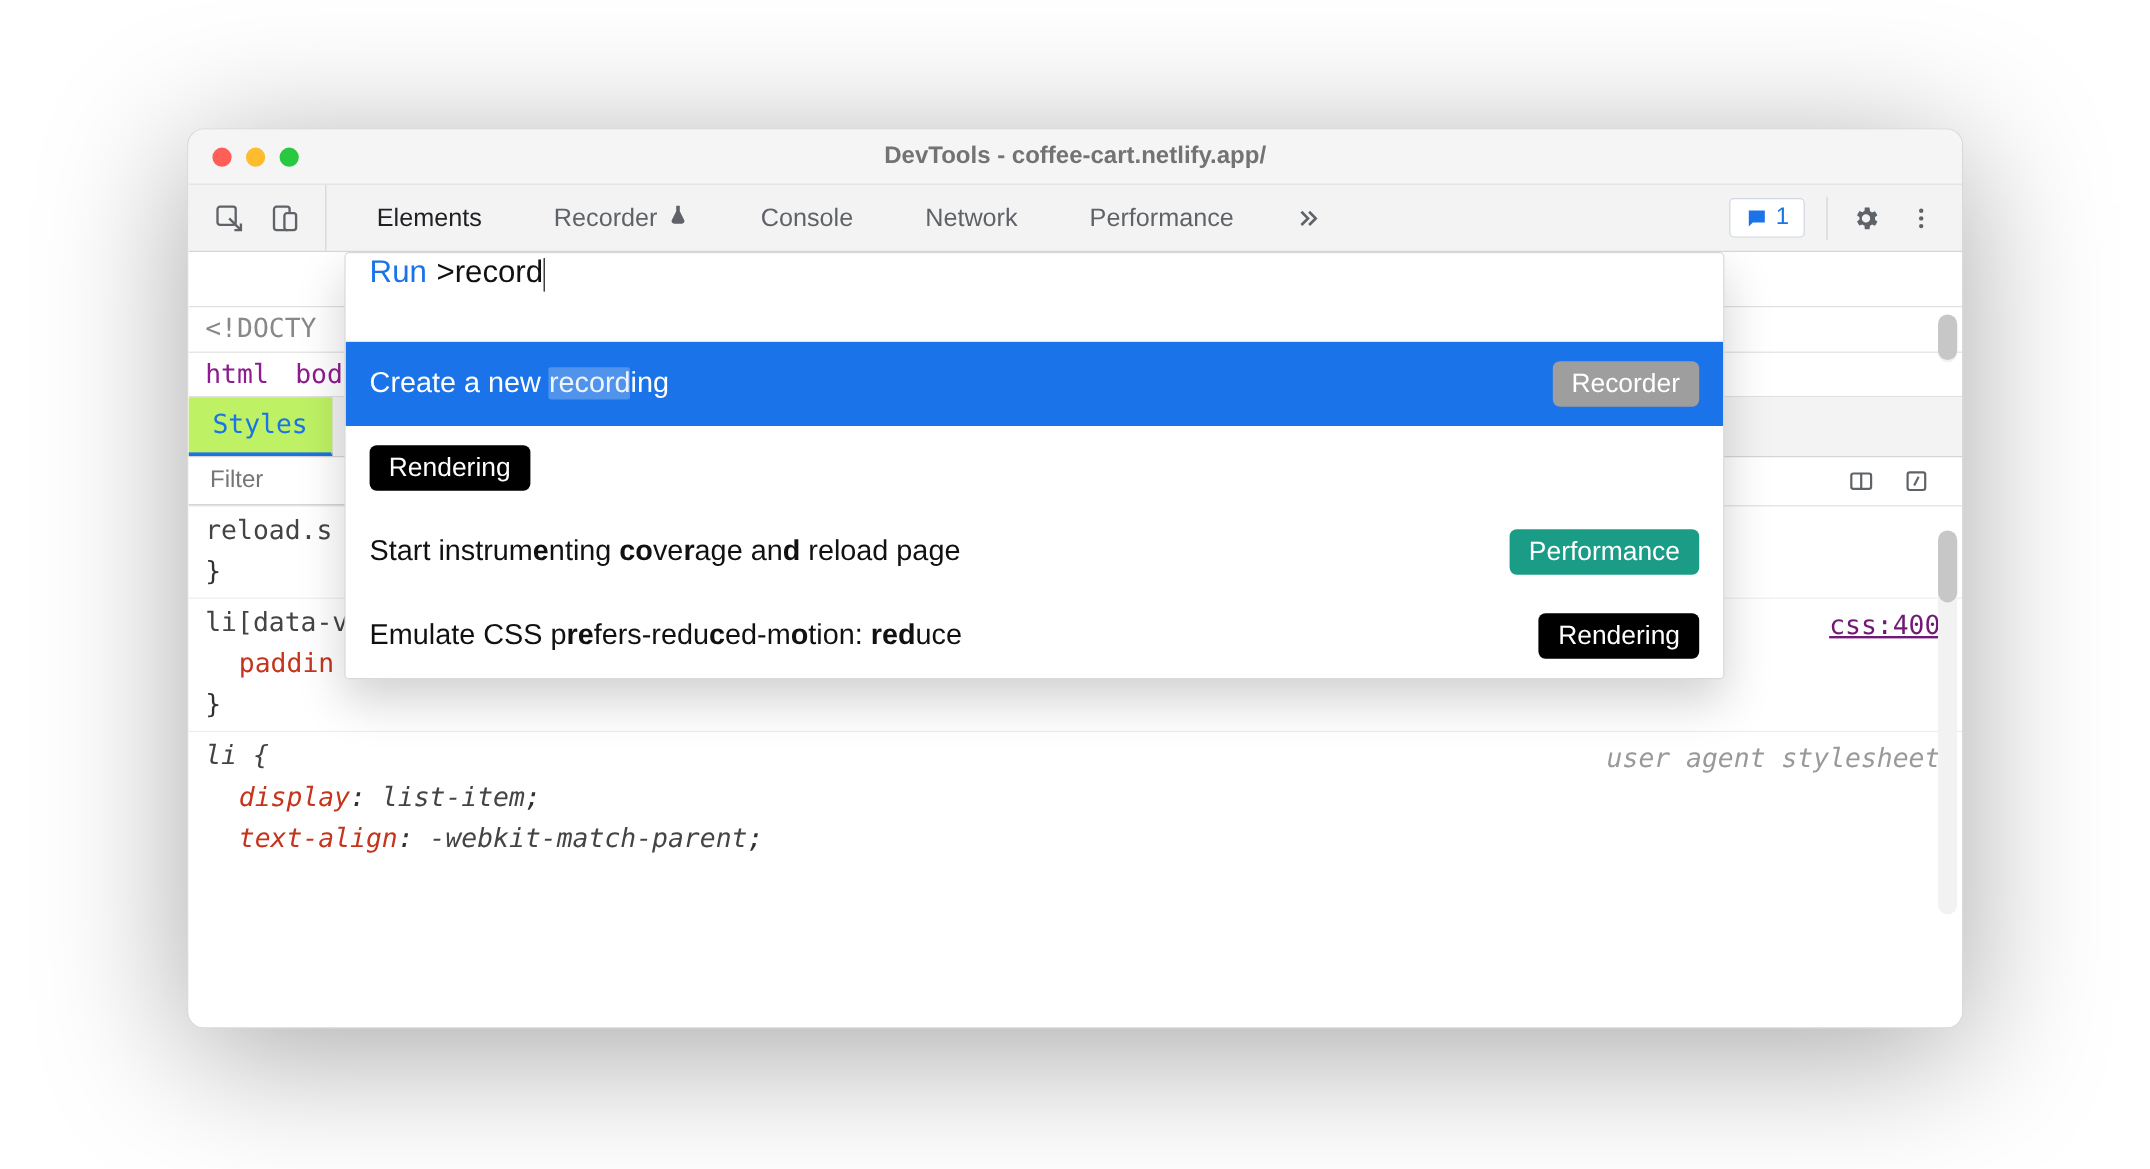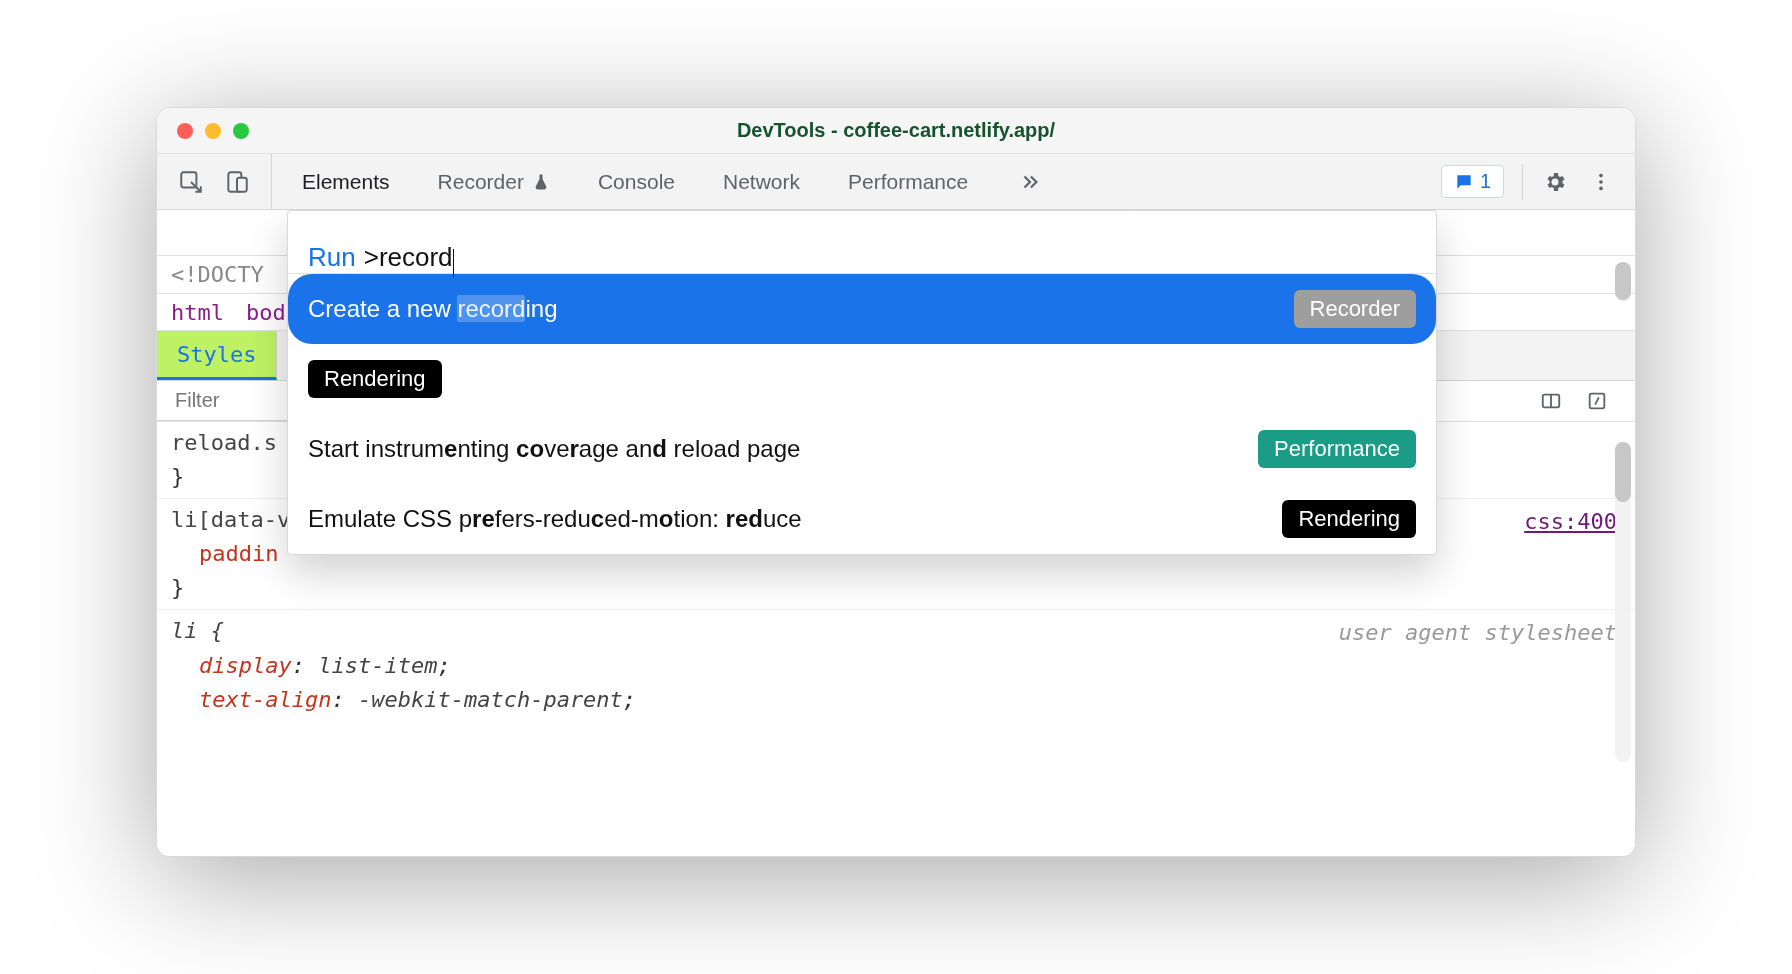--- a/index.html
+++ b/index.html
@@ -44,21 +44,21 @@
     display: flex;
     gap: 12px;
     padding-left: 20px;
   }
   .dot { width: 16px; height: 16px; border-radius: 50%; }
   .dot.red { background:#ff5f57; }
   .dot.yellow{ background:#febc2e; }
   .dot.green { background:#28c840; }
   .win-title {
     position:absolute; left:0; right:0; text-align:center;
-    font-size: 20px; font-weight:600; color:#14532d;
+    font-size: 20px; font-weight:600; color:#737373;
     pointer-events:none;
   }
   
   .tabbar {
     height: 56px;
     background: #f3f3f3;
     border-bottom: 1px solid #d5d5d5;
     display: flex;
     align-items: center;
     font-size: 21px;
@@ -70,21 +70,21 @@
     padding: 0 20px;
     height:100%;
     border-right: 1px solid #d5d5d5;
   }
   .icon-btn {
     width: 28px; height: 28px;
     display:inline-flex; align-items:center; justify-content:center;
     color:#5f6368;
   }
   .tabs { display:flex; align-items:center; gap: 48px; padding: 0 30px; height:100%; flex:1;}
-  .tab { display:flex; align-items:center; gap:8px; }
+  .tab { display:flex; align-items:flex-start; gap:8px;margin-left:12px; }
   .tab.active { color:#202124; }
   .tab-trailing { display:flex; align-items:center; gap:18px; padding: 0 20px; height:100%; }
   .issues-badge {
     display:flex; align-items:center; gap:6px;
     background:#fff; border:1px solid #d0d7de; border-radius:4px;
     padding: 4px 12px; color:#1a73e8; font-size:20px; font-weight:500;
   }
   .vdiv { width:1px; height:36px; background:#d5d5d5; }
   
   .main { flex:1; position:relative; background:#fff; overflow:hidden;}
@@ -142,37 +142,37 @@
     top: 0px;  
     left: 130px;
     width: 1150px;
     background:#fff;
     border:1px solid #d9d9d9;
     border-radius: 4px;
     box-shadow: 0 18px 40px rgba(0,0,0,0.18);
     overflow:hidden;
   }
   .palette-input-row {
-    height: 63px; display:flex; align-items:flex-end; padding: 0 20px;
+    height: 74px; display:flex; align-items:flex-start; padding: 0 20px;
     font-size: 26px;
     border-bottom: 1px solid #e4e4e4;
   }
   .palette-prefix { color:#1a73e8; margin-right: 8px; font-weight:400;}
   .palette-query { color:#111; position:relative; }
   .caret {
     display:inline-block; width:1.5px; height:28px; background:#111;
     transform: translateY(4px);
   }
   .palette-list { max-height: 420px;}
   .palette-item {
     display:flex; align-items:center; justify-content:space-between;
     padding: 16px 20px; font-size: 24px; color:#111;
   }
   .palette-item + .palette-item { border-top: 0px solid #f0f0f0; }
-  .palette-item.sel { background:#1a73e8; color:#fff;border-radius:24px; }
+  .palette-item.sel { background:#1a73e8; color:#fff; }
   .badge {
     font-size: 22px; color:#fff; border-radius: 6px;
     padding: 6px 16px; font-weight:500;
   }
   .badge.panel { background:#10b8c9; }
   .badge.recorder { background:#9e9e9e; }
   .badge.rendering { background:#000000; }
   .badge.performance { background:#1a9c86; }
   .hl { opacity:0.92; background: rgba(255,255,255,0.25); border-radius:2px;}
   

